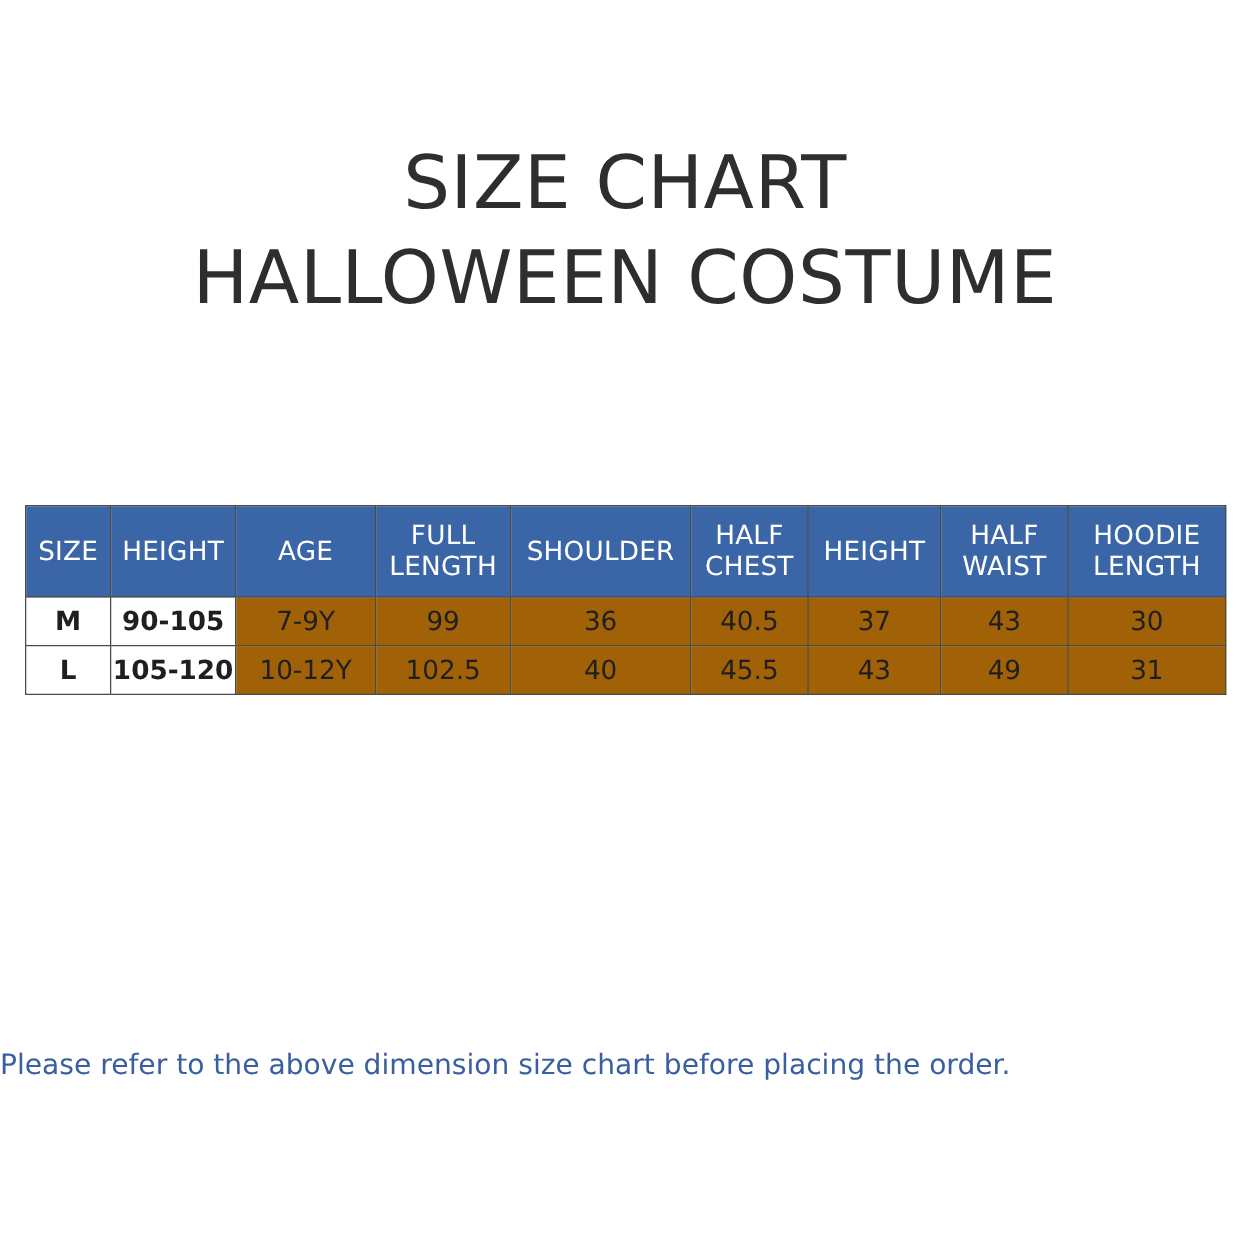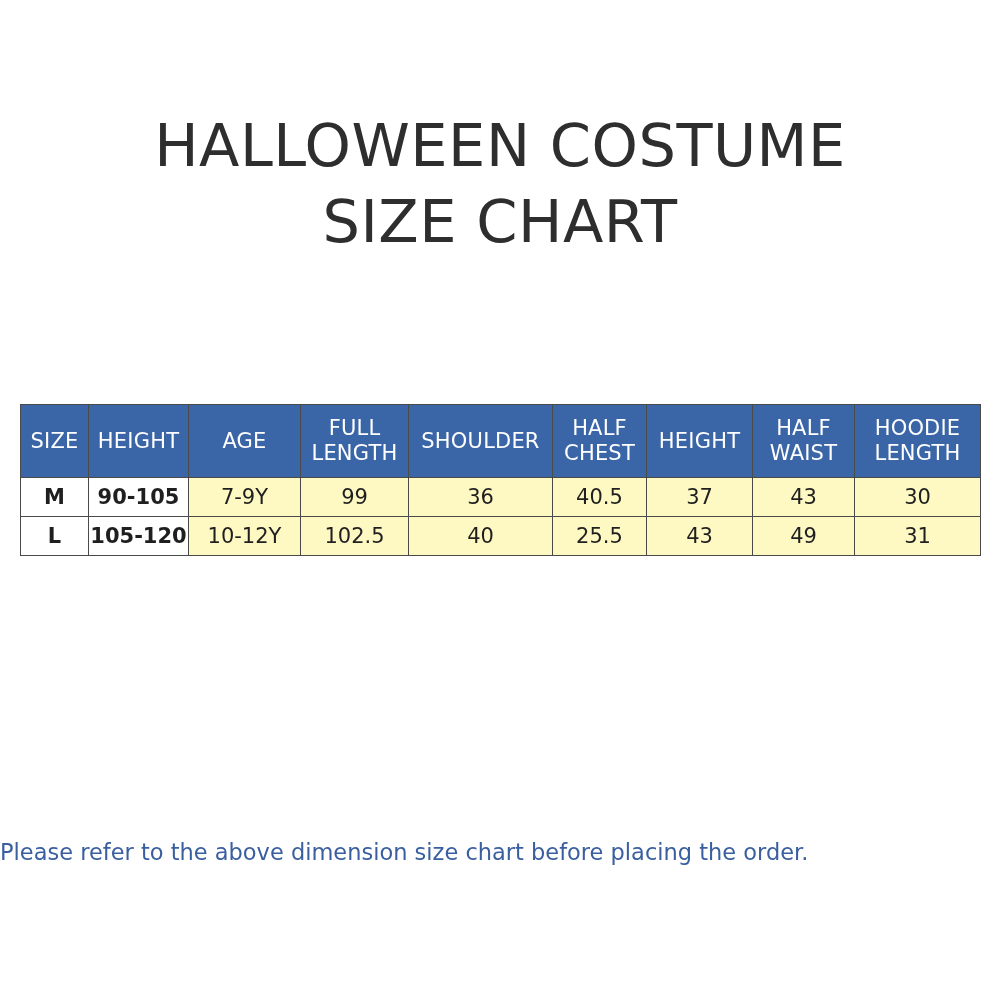--- a/index.html
+++ b/index.html
@@ -66,21 +66,21 @@
     background: #c8c8c8;
     color: #2b2b2b;
     height: 38px;
     font-size: 20px;
     font-family: "DejaVu Sans", sans-serif;
   }
   .unit-row td.blank {
     background: #ffffff;
   }
   .data-row td {
-    background: #fef9c3;
+    background: #a16207;
     height: 38px;
     font-size: 21px;
     font-family: "DejaVu Sans", sans-serif;
     color: #1f1f1f;
   }
   .data-row td.white {
     background: #ffffff;
     font-weight: bold;
   }
   .data-row td.size-cell {
@@ -109,22 +109,22 @@
     font-family: "DejaVu Sans", sans-serif;
   }
   .footnote div { white-space: nowrap; }
 </style>
 </head>
 <body>
 
 <div class="page">
 
   <div class="title-block">
+    <div class="title-line">SIZE CHART</div>
     <div class="title-line">HALLOWEEN COSTUME</div>
-    <div class="title-line">SIZE CHART</div>
   </div>
 
   <div class="table-wrap">
     <table class="size-chart">
       <colgroup>
         <col class="c-size">
           <col class="c-height">
           <col class="c-age">
           <col class="c-full">
         <col class="c-shld">
@@ -181,21 +181,21 @@
           <td>43</td>
           <td>30</td>
         </tr>
 
         <tr class="data-row">
           <td class="white size-cell">L</td>
           <td class="white">105-120</td>
           <td>10-12Y</td>
           <td>102.5</td>
           <td>40</td>
-          <td>25.5</td>
+          <td>45.5</td>
           <td>43</td>
           <td>49</td>
           <td>31</td>
         </tr>
 
       </tbody>
     </table>
   </div>
 
   <div class="footnote">

